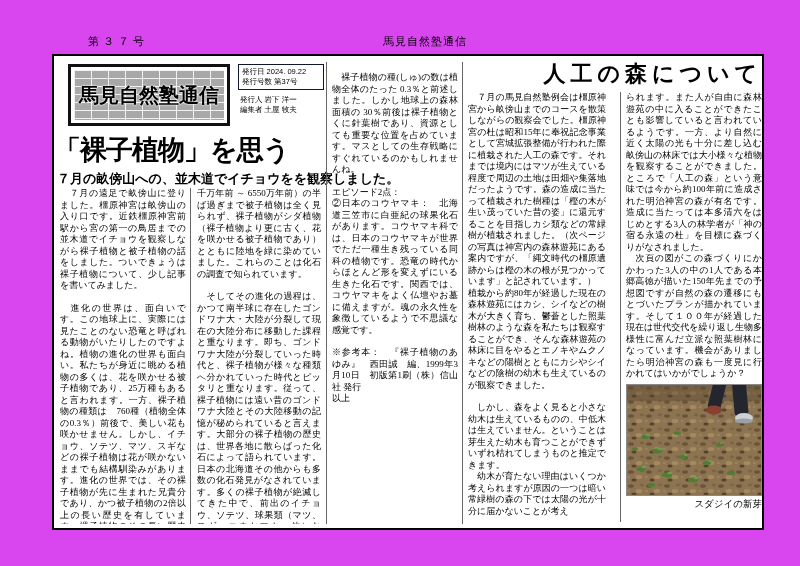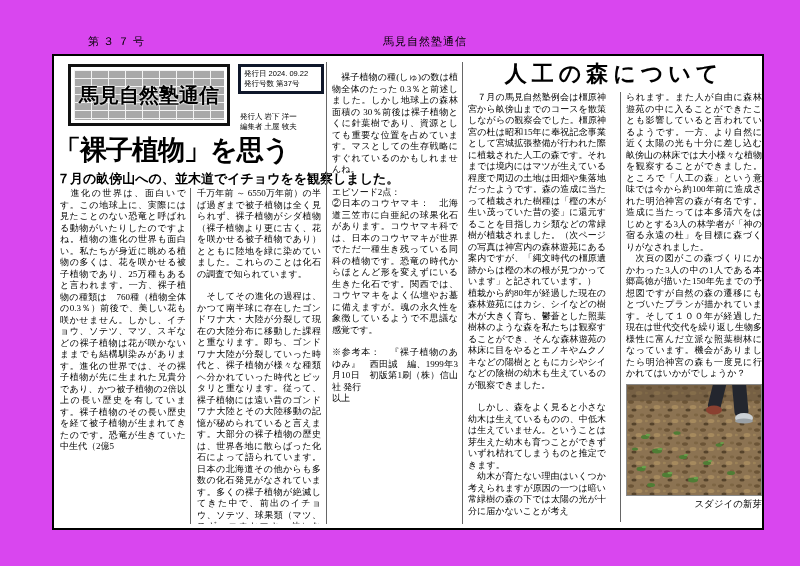--- a/index.html
+++ b/index.html
@@ -15,43 +15,43 @@
   
   .paper{position:absolute;left:52px;top:54px;width:712px;height:476px;border:2px solid #000;box-sizing:border-box;background:#fff;}
 
   .masthead{position:absolute;left:14px;top:8px;width:162px;height:62px;border:3px solid #111;background:#fff;padding:3px;box-sizing:border-box;}
   .masthead .brick{width:100%;height:100%;background-color:#a8a8a8;
     background-image:linear-gradient(#f2f2f2 1px,transparent 1px),linear-gradient(90deg,#f2f2f2 1px,transparent 1px);
     background-size:17px 8px;display:flex;align-items:center;justify-content:center;}
   .masthead .brick span{font-family:"Liberation Sans","DejaVu Sans",sans-serif;font-weight:bold;font-size:20px;letter-spacing:0px;color:#000;text-shadow:0 0 2px #fff,0 0 2px #fff;white-space:nowrap;}
 
   .infobox{position:absolute;left:184px;top:8px;width:86px;height:70px;font-family:"Liberation Sans","DejaVu Sans",sans-serif;font-size:7.5px;line-height:10px;}
-  .infobox .pubbox{border:3px solid #0f172a;padding:2px 3px;}
-  .infobox .pubppl{margin-top:18px;padding-left:2px;}
+  .infobox .pubbox{border:1px solid #0f172a;padding:2px 3px;}
+  .infobox .pubppl{margin-top:5px;padding-left:2px;}
 
   .a1-headline{position:absolute;left:0px;top:76px;width:274px;font-family:Liberation Sans, sans-serif;font-weight:bold;font-size:27px;letter-spacing:-1px;white-space:nowrap;}
   .a1-subtitle{position:absolute;left:3px;top:114px;width:272px;font-family:Liberation Sans, sans-serif;font-weight:bold;font-size:13px;white-space:nowrap;}
 
   .col{position:absolute;overflow:hidden;}
   .col p{margin:0;font-size:9px;line-height:11.5px;text-align:justify;}
   .col p.gap{margin-bottom:11px;}
 
   .c-a1c1{left:6px;top:132px;width:126px;height:336px;}
   .c-a1c2{left:143px;top:132px;width:124px;height:336px;}
   .c-a1c3{left:278px;top:8px;width:126px;height:460px;margin-top:8px;}
   .c-a2c1{left:414px;top:36px;width:138px;height:432px;}
   .c-a2c2{left:572px;top:36px;width:136px;height:432px;}
 
   .vdiv{position:absolute;width:1px;background:#666;}
   .vd1{left:136px;top:132px;height:336px;}
   .vd2{left:272px;top:6px;height:462px;}
   .vd3{left:408px;top:6px;height:462px;}
   .vd4{left:566px;top:36px;height:430px;}
 
-  .a2-headline{position:absolute;left:412px;top:3px;width:296px;text-align:center;font-weight:bold;font-size:22px;letter-spacing:5px;white-space:nowrap;}
+  .a2-headline{position:absolute;left:412px;top:3px;width:296px;text-align:right;font-weight:bold;font-size:22px;letter-spacing:5px;white-space:nowrap;}
 
   .photo{margin-top:4px;width:134px;height:110px;border:1px solid #8a8a8a;display:block;}
   .caption{font-size:9.5px;line-height:12px;margin-top:2px;text-align:right;}
 </style>
 </head>
 <body>
 
 <div class="screen">
 
   <div class="runhead">
@@ -75,20 +75,21 @@
       <div class="pubppl">
         <div>発行人 岩下 洋一</div>
         <div>編集者 土屋 牧夫</div>
       </div>
     </div>
 
     <div class="a1-headline">「裸子植物」を思う</div>
     <div class="a1-subtitle">７月の畝傍山への、並木道でイチョウをを観察しました。</div>
 
     <div class="col c-a1c1">
+      <p class="gap">　７月の遠足で畝傍山に登りました。橿原神宮は畝傍山の入り口です。近鉄橿原神宮前駅から宮の第一の鳥居までの並木道でイチョウを観察しながら裸子植物と被子植物の話をしました。ついできょうは裸子植物について、少し記事を書いてみました。</p>
       <p>　進化の世界は、面白いです。この地球上に、実際には見たことのない恐竜と呼ばれる動物がいたりしたのですよね。植物の進化の世界も面白い。私たちが身近に眺める植物の多くは、花を咲かせる被子植物であり、25万種もあると言われます。一方、裸子植物の種類は　760種（植物全体の0.3％）前後で、美しい花も咲かせません。しかし、イチョウ、ソテツ、マツ、スギなどの裸子植物は花が咲かないままでも結構馴染みがあります。進化の世界では、その裸子植物が先に生まれた兄貴分であり、かつ被子植物の2倍以上の長い歴史を有しています。裸子植物のその長い歴史を経て被子植物が生まれてきたのです。恐竜が生きていた中生代（2億5</p>
     </div>
 
     <div class="vdiv vd1"></div>
 
     <div class="col c-a1c2">
       <p class="gap">千万年前 ～ 6550万年前）の半ば過ぎまで被子植物は全く見られず、裸子植物がシダ植物（裸子植物より更に古く、花を咲かせる被子植物であり）とともに陸地を緑に染めていました。これらのことは化石の調査で知られています。</p>
       <p>　そしてその進化の過程は、かつて南半球に存在したゴンドワナ大・大陸が分裂して現在の大陸分布に移動した課程と重なります。即ち、ゴンドワナ大陸が分裂していった時代と、裸子植物が様々な種類へ分かれていった時代とピッタリと重なります。従って、裸子植物には遠い昔のゴンドワナ大陸とその大陸移動の記憶が秘められていると言えます。大部分の裸子植物の歴史は、世界各地に散らばった化石によって語られています。日本の北海道その他からも多数の化石発見がなされています。多くの裸子植物が絶滅してきた中で、前出のイチョウ、ソテツ、球果類（マツ、スギ、コウヤマキ、他）など、よくぞ生き残ってくれたものですね。</p>
     </div>
 

